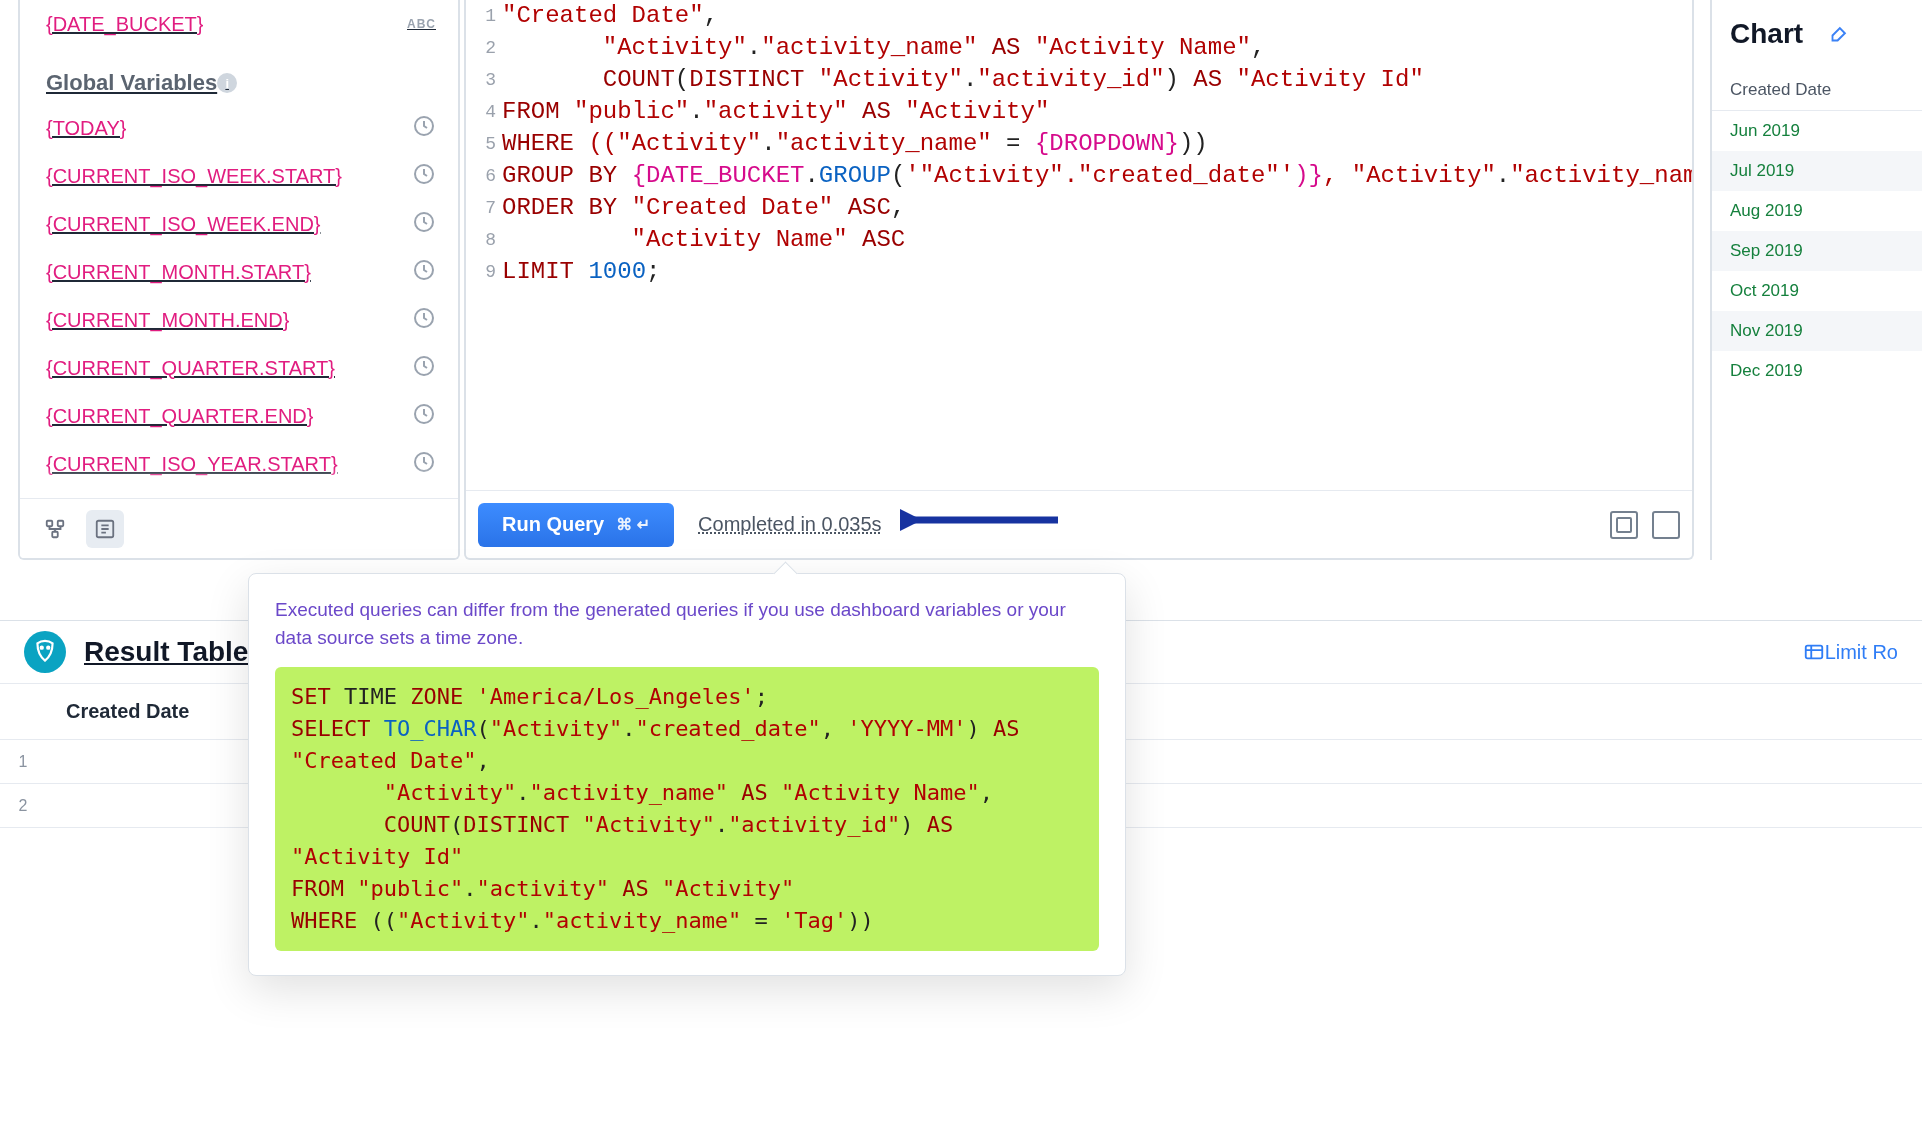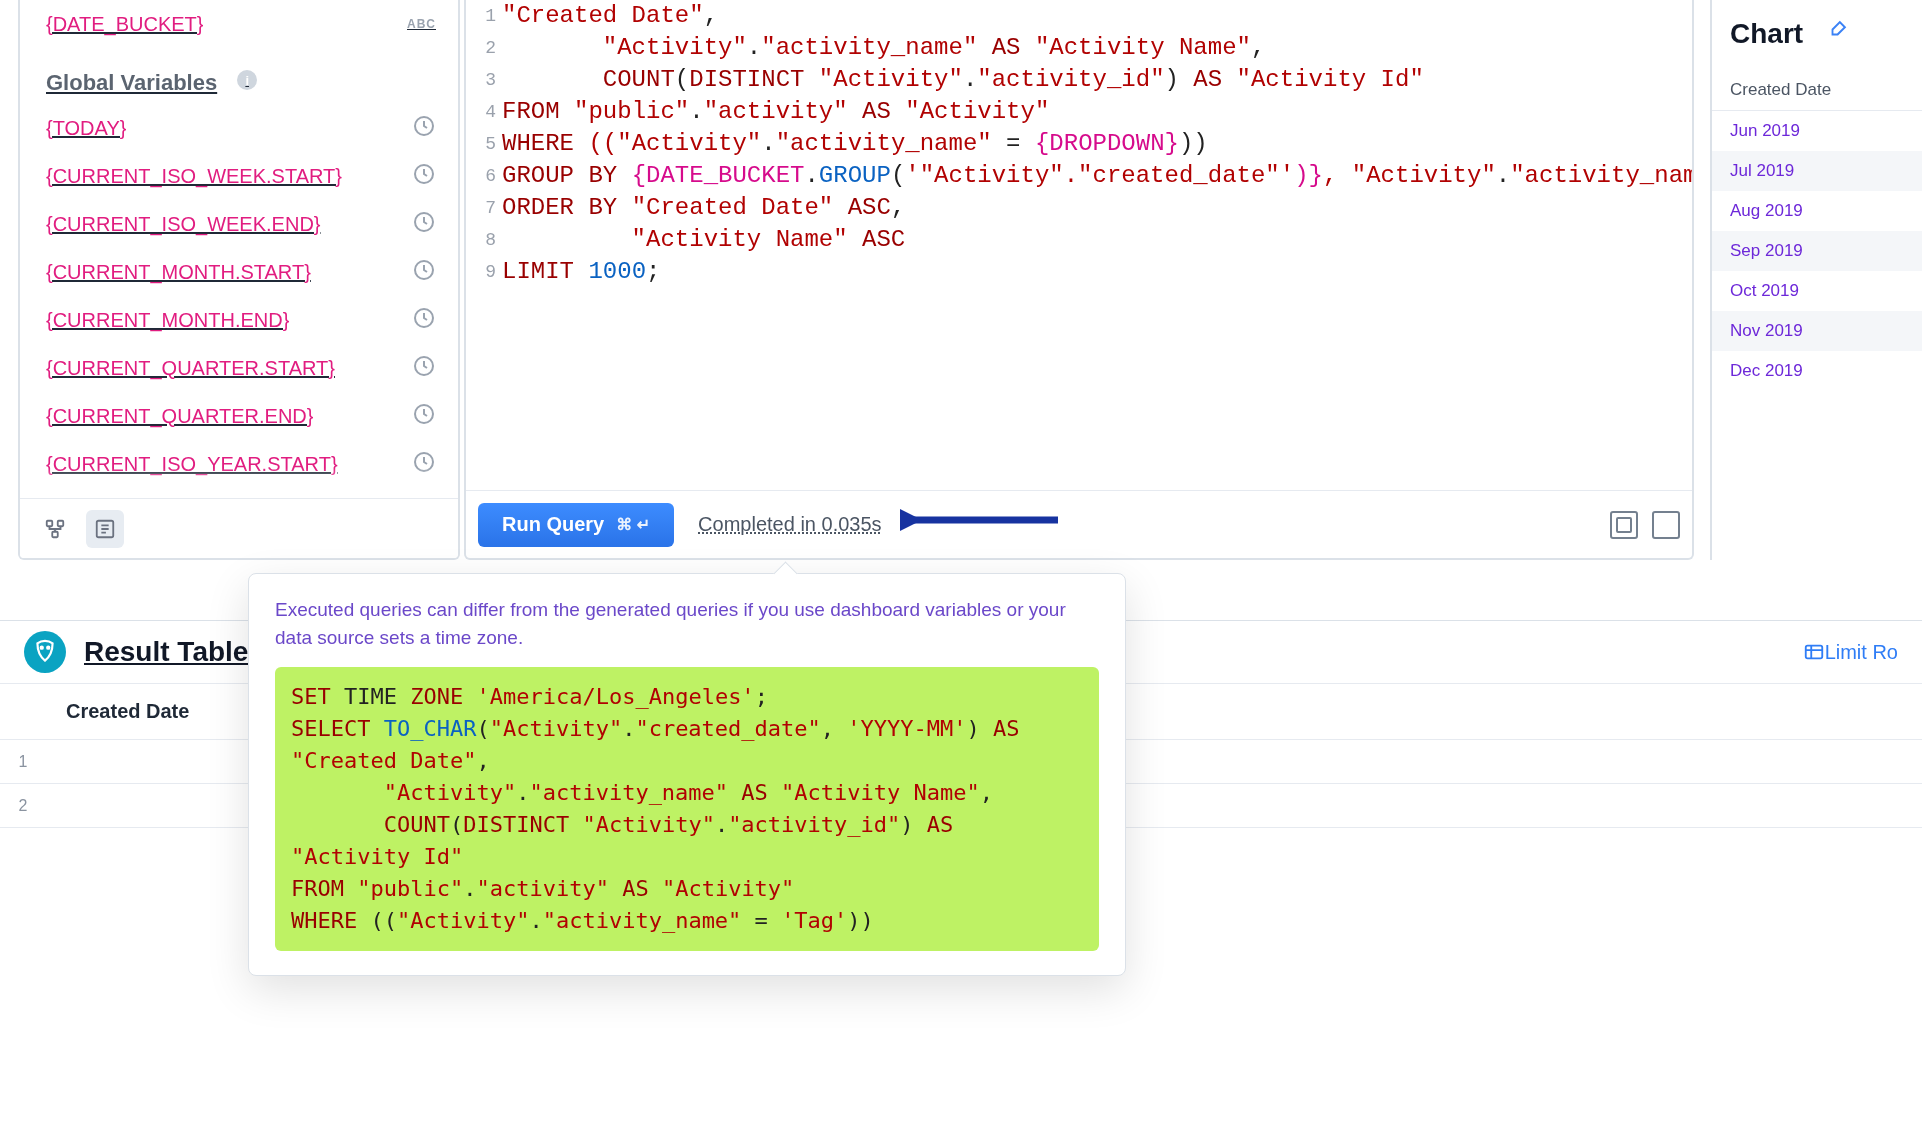--- a/index.html
+++ b/index.html
@@ -50,21 +50,21 @@
   }
   .var-item .var-name{
     color:var(--magenta);font-size:20px;font-weight:400;
     white-space:nowrap;overflow:hidden;text-overflow:ellipsis;
   }
   .var-item .var-icon{color:#9aa3af;}
   .abc-badge{
     font-size:12px;letter-spacing:1px;color:#9aa3af;font-weight:600;
   }
   .section-title{
-    display:flex;gap:20px;
+    display:flex;align-items:center;gap:0;
     color:#5b6470;font-size:22px;font-weight:700;
     padding:22px 18px 8px 18px;
   }
   .info-dot{
     width:20px;height:20px;border-radius:50%;background:#cfd6de;color:#fff;
     display:inline-flex;align-items:center;justify-content:center;
     font-size:13px;font-weight:800;line-height:1;
   }
   .sidebar-fade{
     position:absolute;left:0;right:0;bottom:50px;height:40px;
@@ -138,29 +138,29 @@
   .arrow{
     position:absolute;left:900px;top:500px;width:160px;height:40px;
     pointer-events:none;
   }
 
   
   .chart-panel{
     position:absolute;right:0;top:0;width:212px;height:560px;
     border-left:2px solid var(--border);background:#fff;padding:18px 0 0 0;
   }
-  .chart-title{display:flex;align-items:flex-start;gap:24px;padding:0 18px 20px 18px;}
+  .chart-title{display:flex;align-items:flex-end;gap:24px;padding:0 18px 20px 18px;}
   .chart-title h2{margin:0;font-size:28px;font-weight:800;color:#111827;}
   .brush{color:#3b82f6;}
   .chart-table{width:100%;border-collapse:collapse;font-size:17px;}
   .chart-table th{
     text-align:left;font-weight:500;color:var(--hdr);
     padding:10px 18px;border-bottom:1px solid var(--border-soft);
   }
-  .chart-table td{padding:10px 18px;color:#6d28d9;}
+  .chart-table td{padding:10px 18px;color:#15803d;}
   .chart-table tr:nth-child(even) td{background:var(--row-alt);}
   .chart-fade{position:absolute;left:0;right:0;bottom:0;height:120px;
     background:linear-gradient(to bottom,rgba(255,255,255,0),#fff 65%);}
 
   
   .results-strip{
     position:absolute;left:0;right:0;top:620px;height:220px;
     border-top:1.5px solid var(--border);
     background:#fff;
   }

